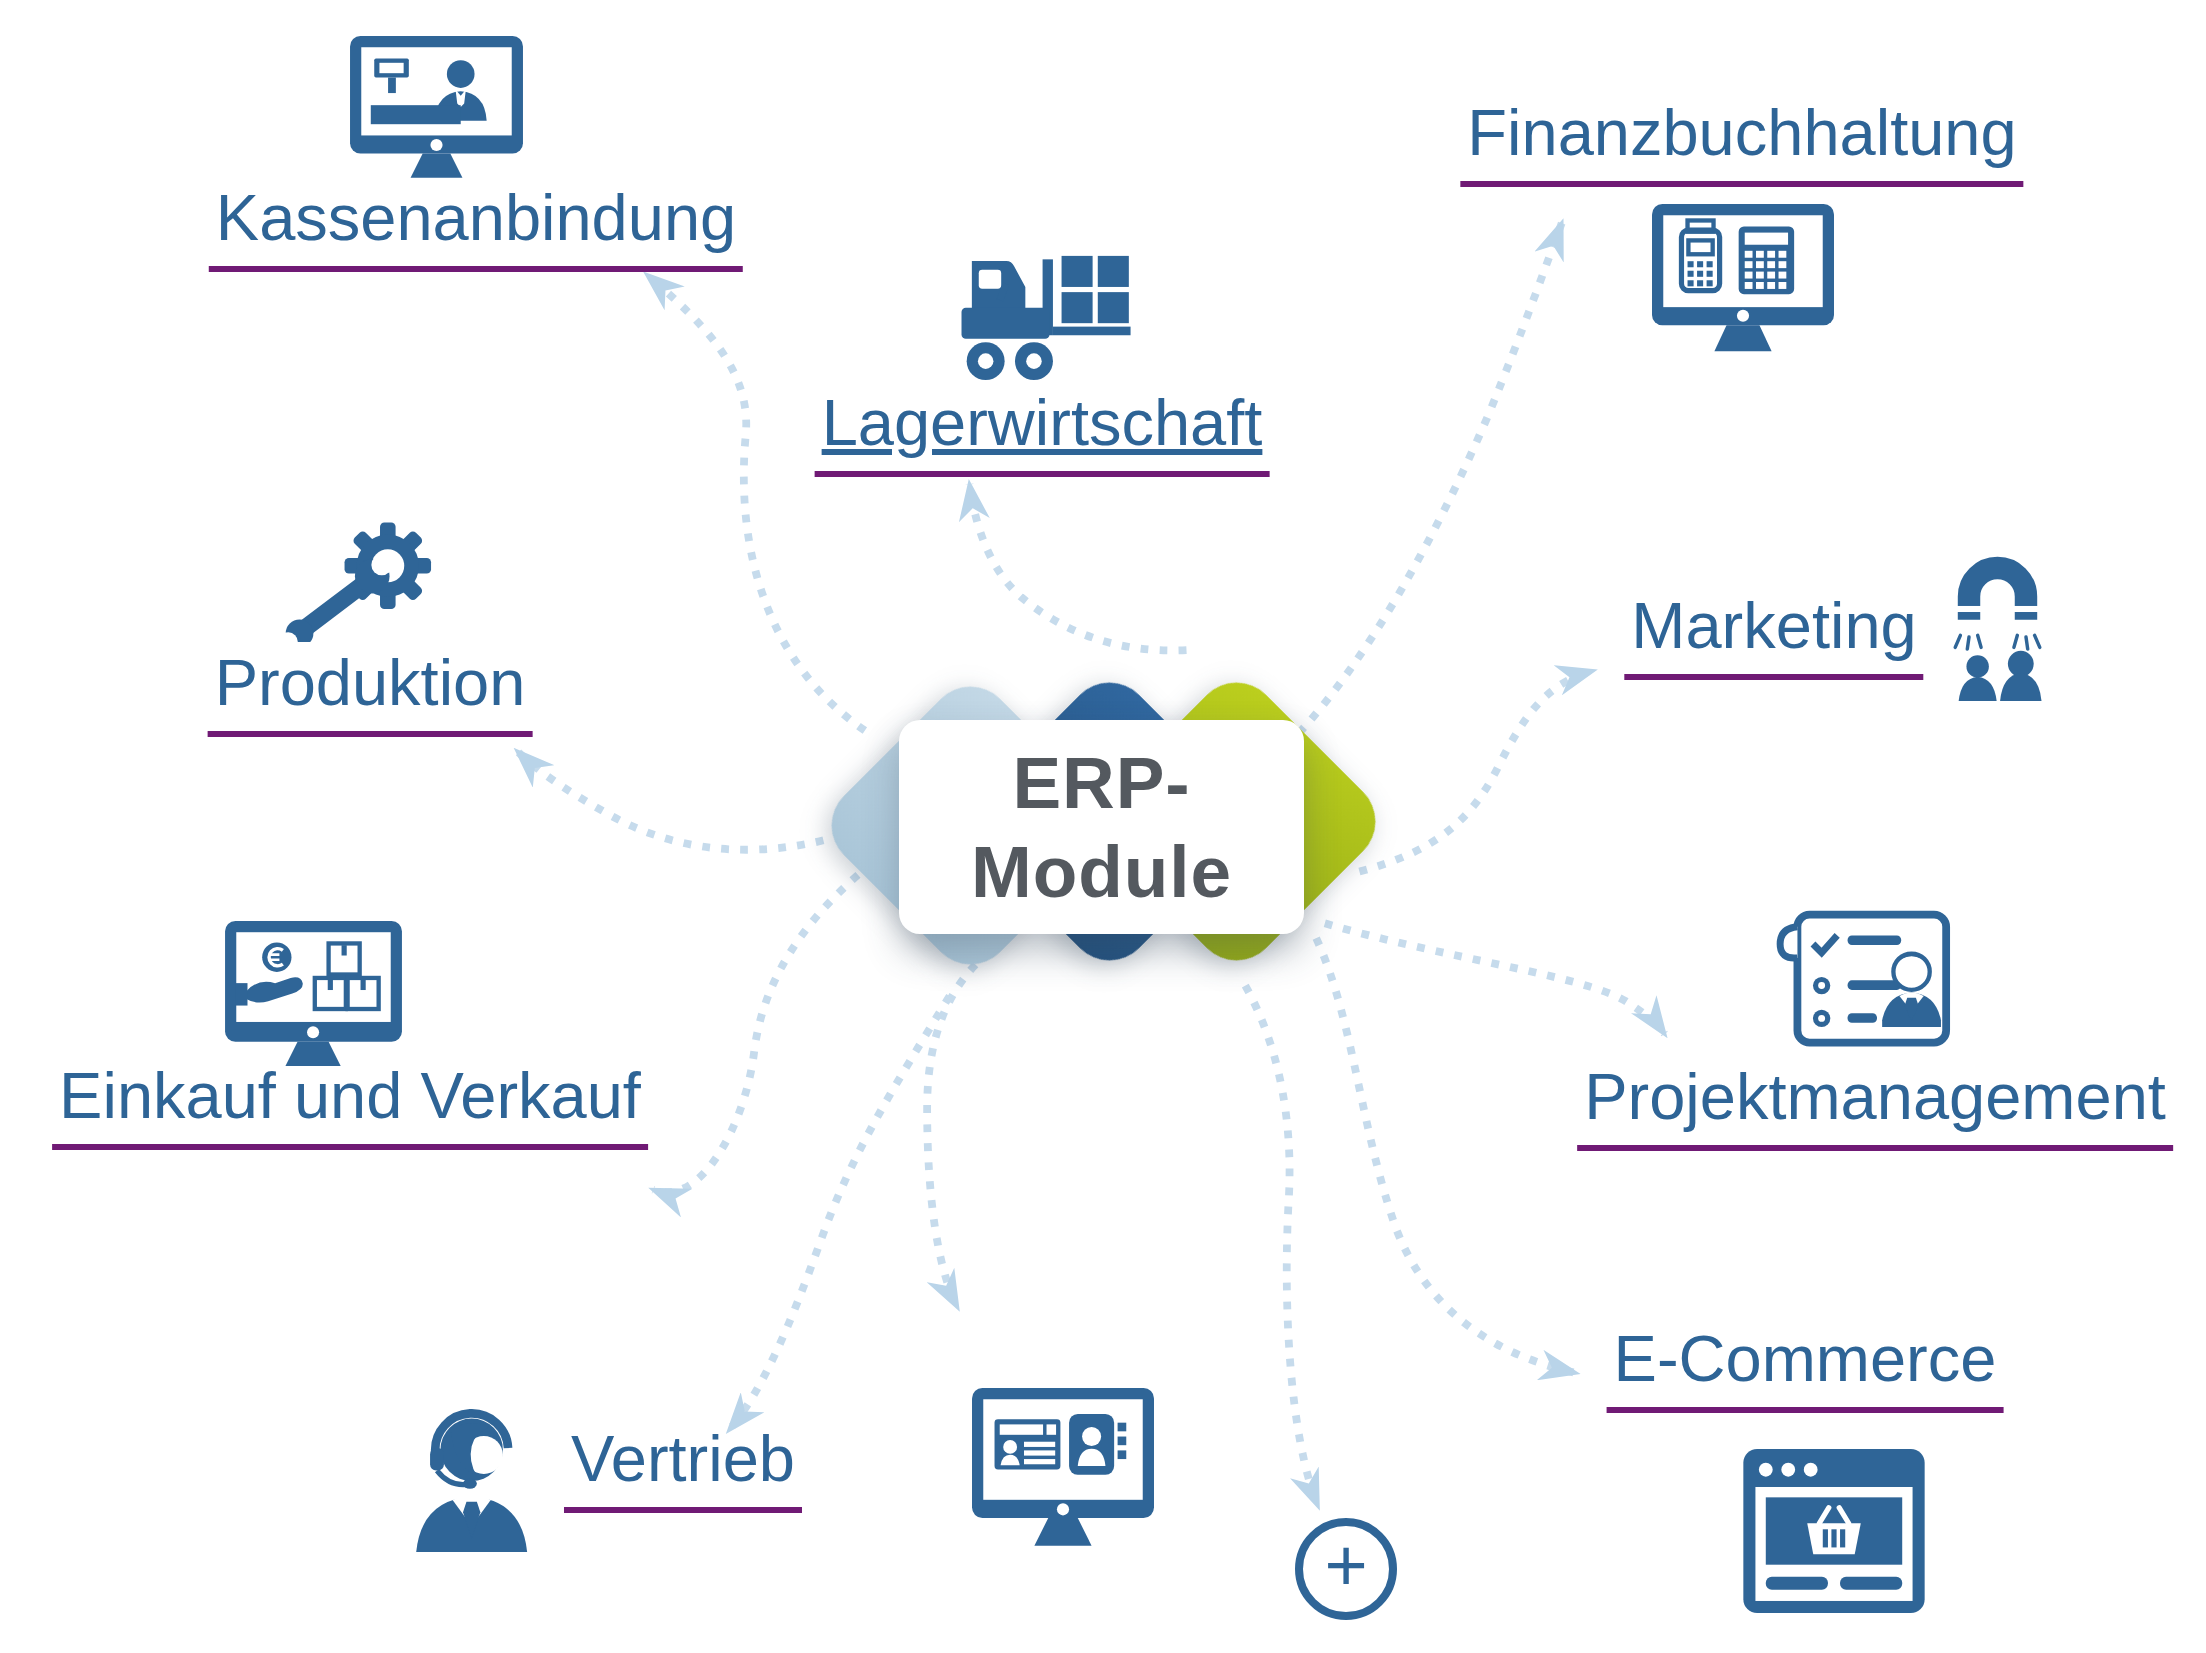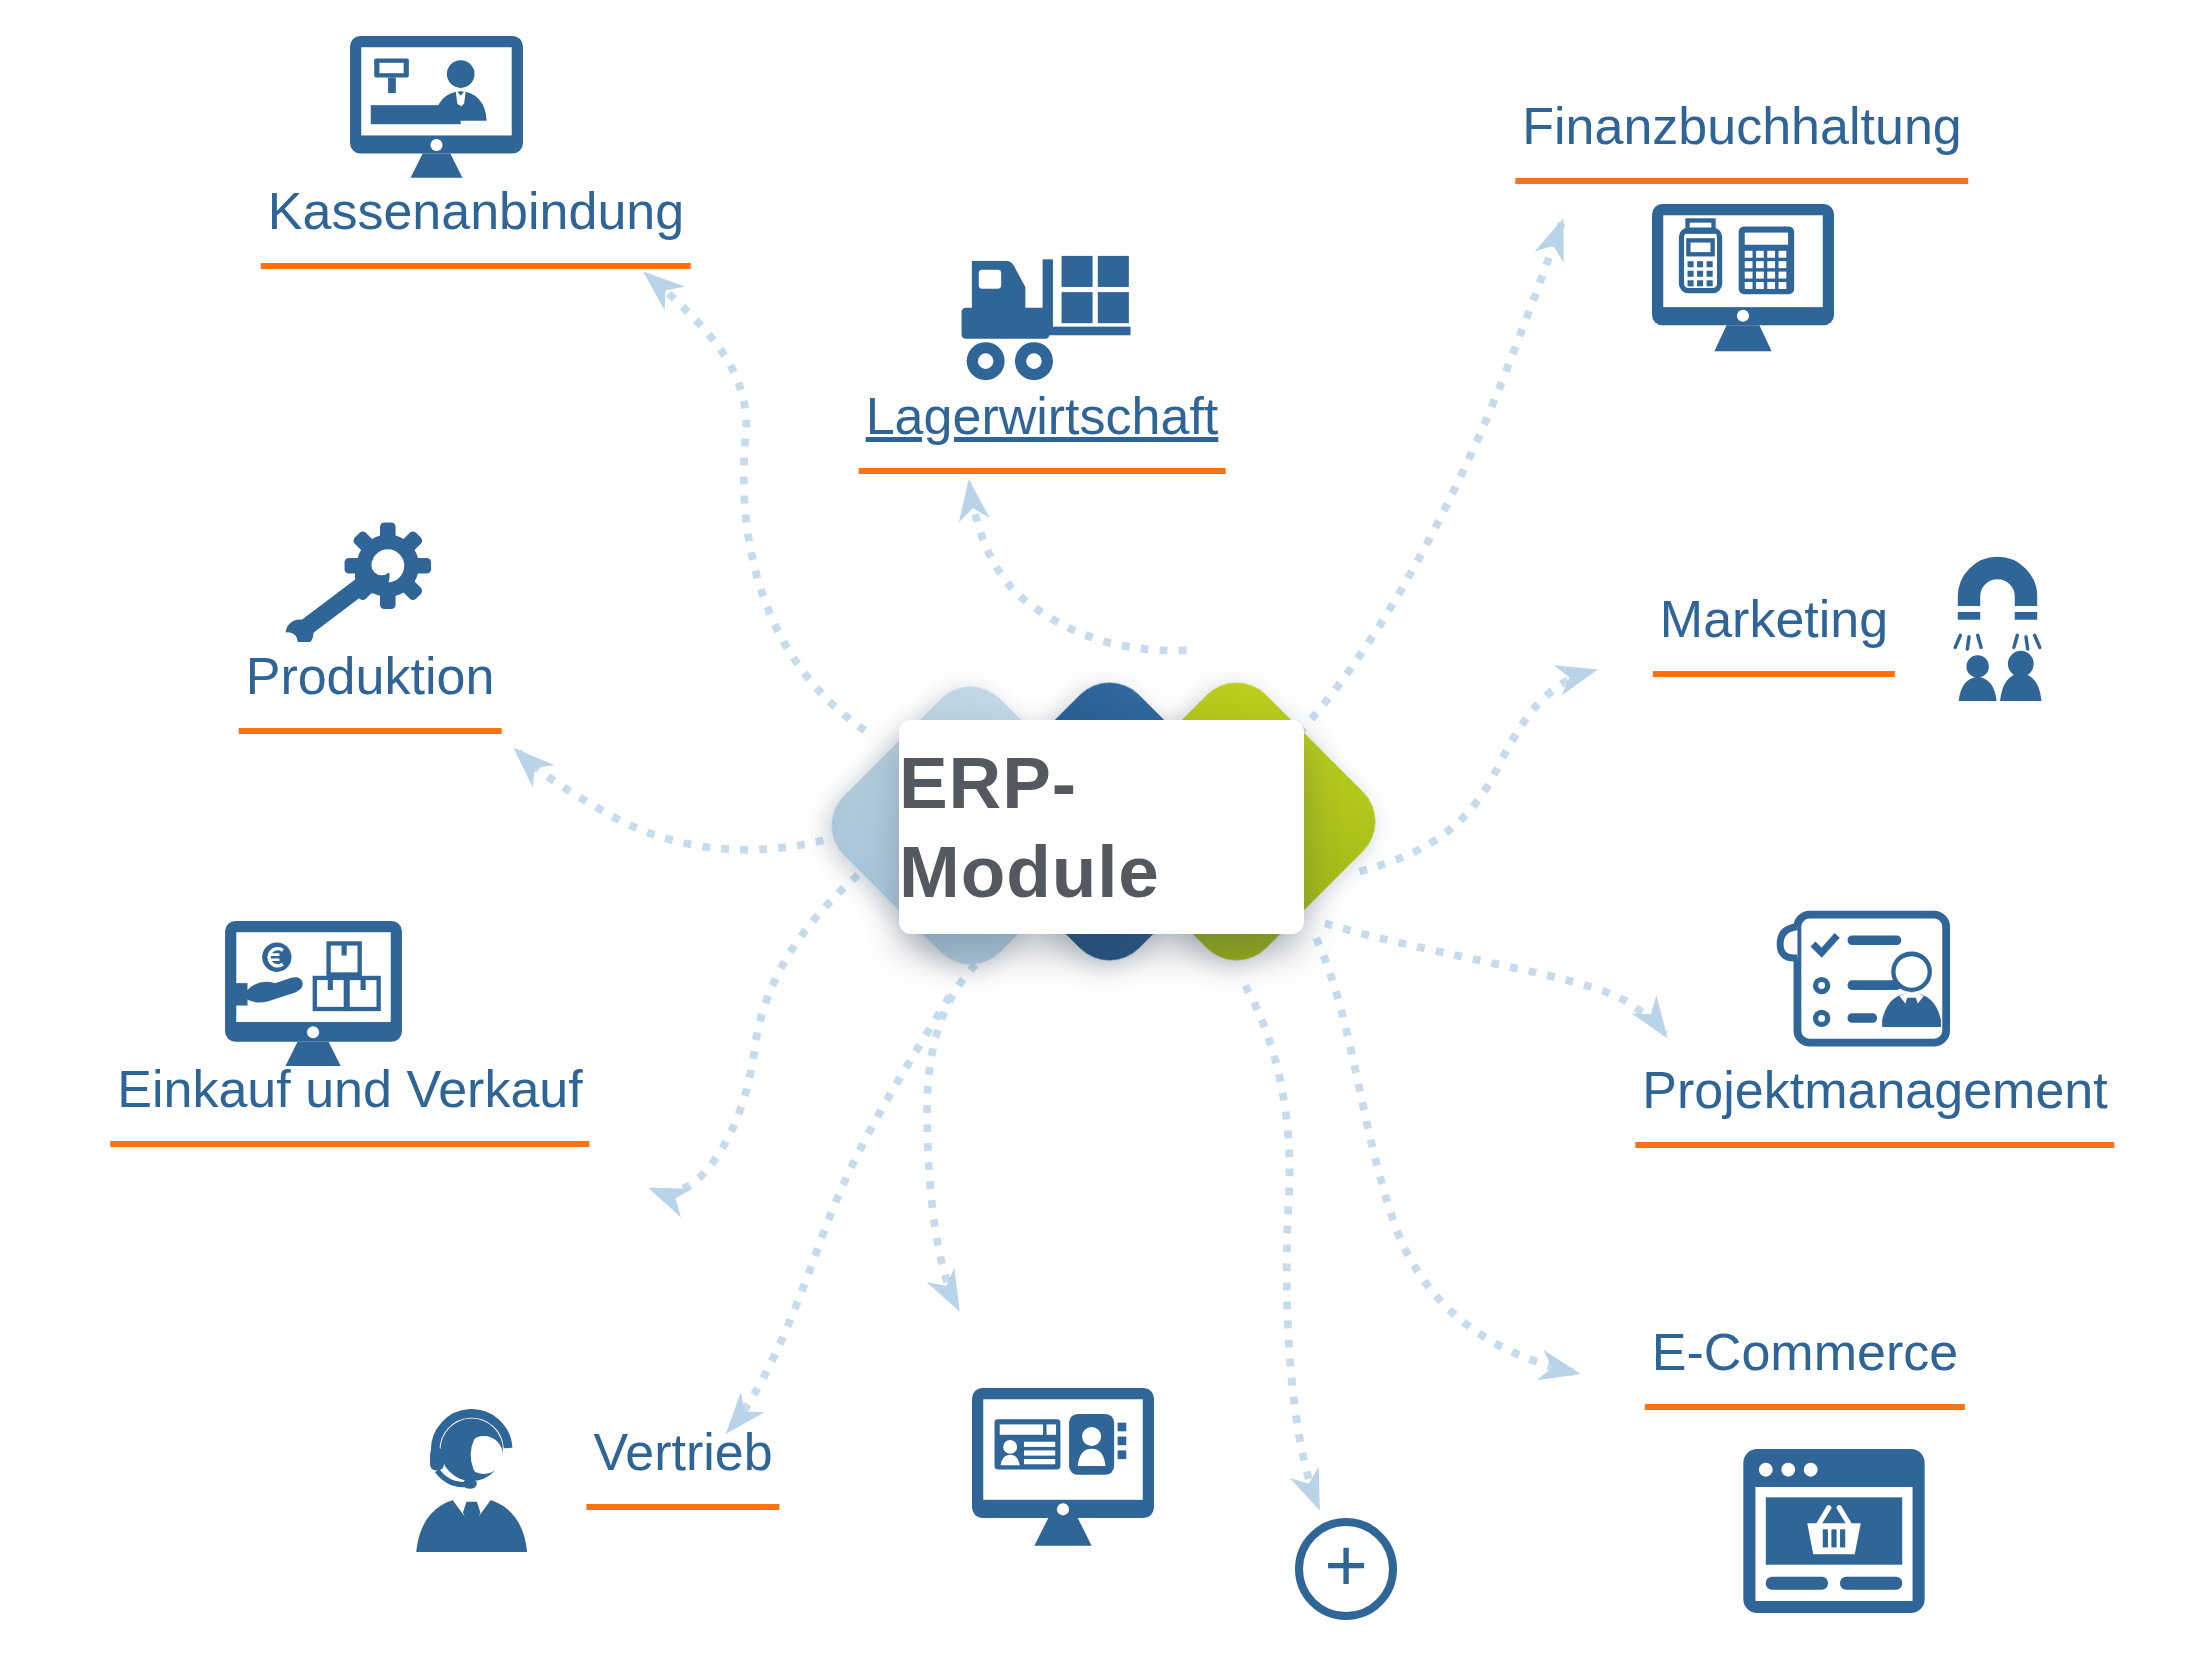--- a/index.html
+++ b/index.html
@@ -11,29 +11,29 @@
   .arrow{fill:none;stroke:#c6dbec;stroke-width:9;stroke-dasharray:9 13;}
 
   
   .diamond{position:absolute;width:221px;height:221px;border-radius:42px;
            transform:rotate(45deg);filter:drop-shadow(0 7px 12px rgba(40,60,80,.25));}
   #diamond-light{left:860px;top:715px;background:linear-gradient(180deg,#c3d8e6,#aac6d8);z-index:2;}
   #diamond-dark {left:999px;top:711px;background:linear-gradient(180deg,#30679f,#24527f);z-index:3;}
   #diamond-green{left:1126px;top:711px;background:linear-gradient(160deg,#bdd01e,#93a916);z-index:4;}
 
   #center-box{position:absolute;left:899px;top:720px;width:405px;height:214px;z-index:5;
-              background:#ffffff;border-radius:12px;
+              background:#ffffff;border-radius:21px;
               box-shadow:0 19px 36px rgba(50,70,90,.30);
-              display:flex;flex-direction:column;justify-content:center;}
+              display:flex;flex-direction:column;align-items:center;justify-content:center;}
   #center-box .center-line{font-size:73px;font-weight:bold;color:#54595f;line-height:1.22;letter-spacing:0.9px;}
 
   
   .label{position:absolute;transform:translateX(-50%);z-index:6;white-space:nowrap;
-         font-size:52px;color:#2e6496;line-height:1;padding:0 7px 26px 7px;
-         border-bottom:6px solid #f97316;}
+         font-size:65px;color:#2e6496;line-height:1;padding:0 7px 16px 7px;
+         border-bottom:6px solid #701a75;}
   #label-kassenanbindung {left:476px; top:185px;}
   #label-lagerwirtschaft {left:1042px;top:390px;text-decoration:underline;}
   #label-finanzbuchhaltung{left:1742px;top:100px;}
   #label-produktion      {left:370px; top:643px;margin-top:7px;}
   #label-marketing       {left:1774px;top:593px;}
   #label-einkauf         {left:350px; top:1063px;}
   #label-projektmanagement{left:1875px;top:1064px;}
   #label-vertrieb        {left:683px; top:1426px;}
   #label-crm             {left:1062px;top:1283px;}
   #label-ecommerce       {left:1805px;top:1326px;}

